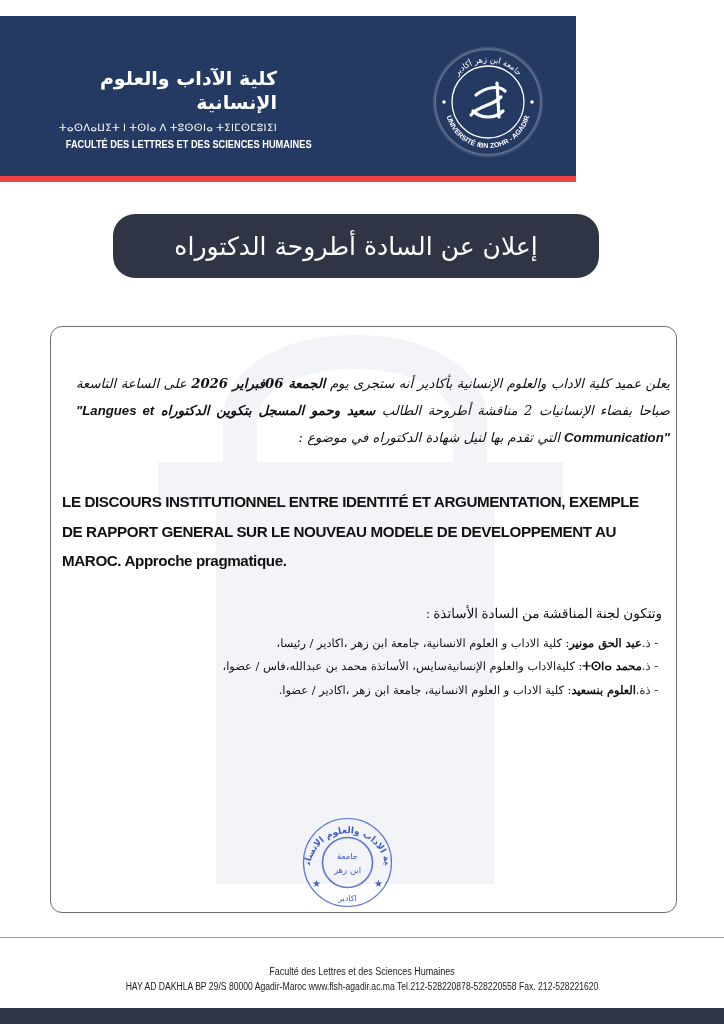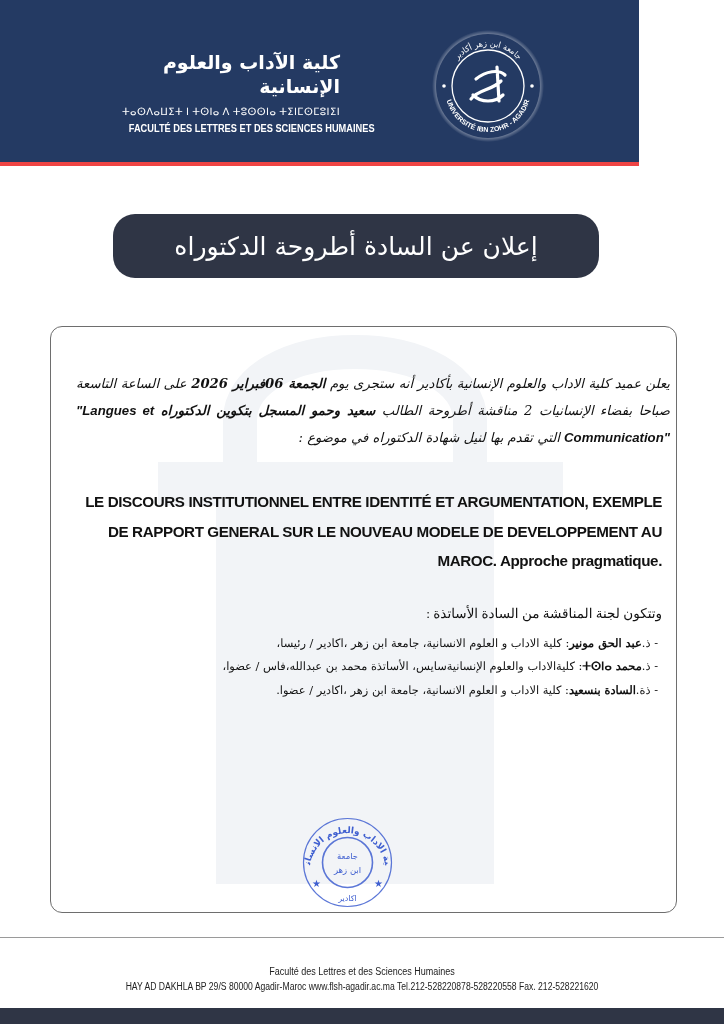--- a/index.html
+++ b/index.html
@@ -1,22 +1,22 @@
 <!DOCTYPE html>
 <html><head>
   <meta charset="utf-8">
   <style>
     * { box-sizing: border-box; margin: 0; padding: 0; }
     html, body { width: 724px; height: 1024px; background: #ffffff; overflow: hidden; }
     body { position: relative; font-family: "DejaVu Sans", sans-serif; color: #111; }
 
     
     .header {
-      position: absolute; left: 0; top: 0; width: 639px; height: 166px;
-      background: #243a63; border-bottom: 4px solid #ef4444;
+      position: absolute; left: 0; top: 16px; width: 576px; height: 166px;
+      background: #243a63; border-bottom: 6px solid #ef4444;
     }
     .hdr-text { position: absolute; right: 299px; top: 50px; width: 240px; text-align: right; color: #fff; }
     .hdr-ar { font-family: "DejaVu Sans", sans-serif; font-size: 19px; font-weight: bold; direction: rtl; line-height: 24px; }
     .hdr-tif { font-family: Liberation Serif, serif; font-size: 10px; letter-spacing: 0.4px; line-height: 16px; margin-top: 6px; direction: ltr; }
     .hdr-fr { font-family: "Liberation Sans", sans-serif; font-size: 10.5px; font-weight: bold; line-height: 16px; transform: scaleX(0.88); transform-origin: right center; white-space: nowrap; direction: ltr; }
     .seal { position: absolute; left: 431px; top: 29px; width: 114px; height: 114px; }
 
     
     .title-pill {
       position: absolute; left: 113px; top: 214px; width: 486px; height: 64px;
@@ -34,21 +34,21 @@
 
     .para {
       position: absolute; left: 76px; top: 370px; width: 594px;
       direction: rtl; text-align: justify; text-align-last: right;
       font-family: "DejaVu Serif", serif; font-size: 13.2px; line-height: 27px; color: #111; font-style: italic;
     }
     .para b { font-weight: bold; }
     .latin-b { font-family: "Liberation Sans", sans-serif; font-weight: bold; unicode-bidi: embed; direction: ltr; }
 
     .thesis {
-      position: absolute; left: 62px; top: 487px; width: 600px; text-align: right;
+      position: absolute; left: 62px; top: 487px; width: 600px; text-align: left;
       font-family: "Liberation Sans", sans-serif; font-weight: bold; font-size: 15.2px;
       line-height: 29.5px; color: #111; letter-spacing: -0.4px;
     }
 
     .jury-intro {
       position: absolute; right: 62px; top: 603px; direction: rtl; text-align: right;
       font-family: Liberation Serif, serif; font-size: 13.5px; line-height: 22px;
     }
     .jury-list { position: absolute; right: 66px; top: 632px; width: 480px; direction: rtl; list-style: none; }
     .jury-list li {
@@ -108,21 +108,21 @@
   <span class="latin-b">"Langues et Communication"</span><span> التي تقدم بها لنيل شهادة الدكتوراه في موضوع :</span>
 </div>
 
 <div class="thesis">LE DISCOURS INSTITUTIONNEL ENTRE IDENTITÉ ET ARGUMENTATION, EXEMPLE DE RAPPORT GENERAL SUR LE NOUVEAU MODELE DE DEVELOPPEMENT AU MAROC. Approche pragmatique.</div>
 
 <div class="jury-intro">وتتكون لجنة المناقشة من السادة الأساتذة :</div>
 
 <ul class="jury-list">
   <li><span>- ذ.</span><span class="name">عبد الحق مونير</span><span>: كلية الاداب و العلوم الانسانية، جامعة ابن زهر ،اكادير / رئيسا،</span></li>
   <li><span>- ذ.</span><span class="name">محمد ⵜⵙⵏⴰ</span><span>: كليةالاداب والعلوم الإنسانيةسايس، الأساتذة محمد بن عبدالله،فاس / عضوا،</span></li>
-  <li><span>- ذة.</span><span class="name">السادة بنسعيد</span><span>: كلية الاداب و العلوم الانسانية، جامعة ابن زهر ،اكادير / عضوا.</span></li>
+  <li><span>- ذة.</span><span class="name">العلوم بنسعيد</span><span>: كلية الاداب و العلوم الانسانية، جامعة ابن زهر ،اكادير / عضوا.</span></li>
 </ul>
 
 <svg class="stamp" viewBox="0 0 95 95">
   <defs>
     <path id="stTop" d="M 10 50 A 38 38 0 0 1 85 50"></path>
     <path id="stBot" d="M 20 68 A 34 34 0 0 0 76 68"></path>
   </defs>
   <circle cx="47.5" cy="47.5" r="44" fill="none" stroke="#3f5fd0" stroke-width="1.2" opacity="0.85"></circle>
   <circle cx="47.5" cy="47.5" r="25" fill="none" stroke="#3f5fd0" stroke-width="1.6" opacity="0.85"></circle>
   <text font-size="9" font-weight="bold" fill="#3f5fd0" font-family="DejaVu Sans, sans-serif"><textPath href="#stTop" startOffset="50%" text-anchor="middle">كلية الاداب والعلوم الانسانية</textPath></text>

